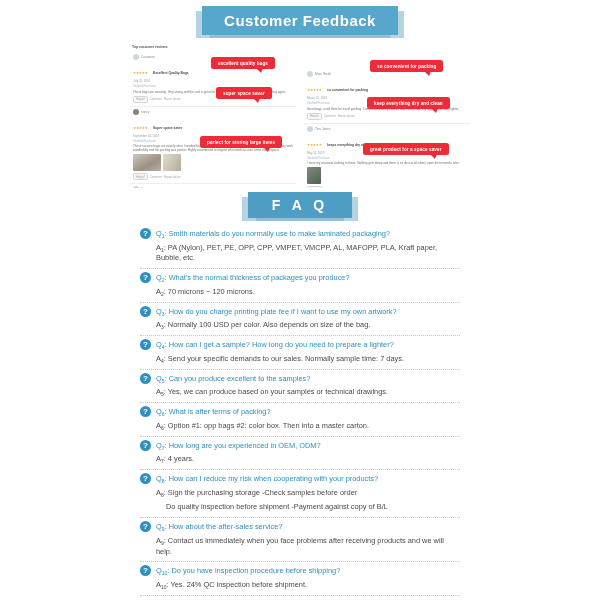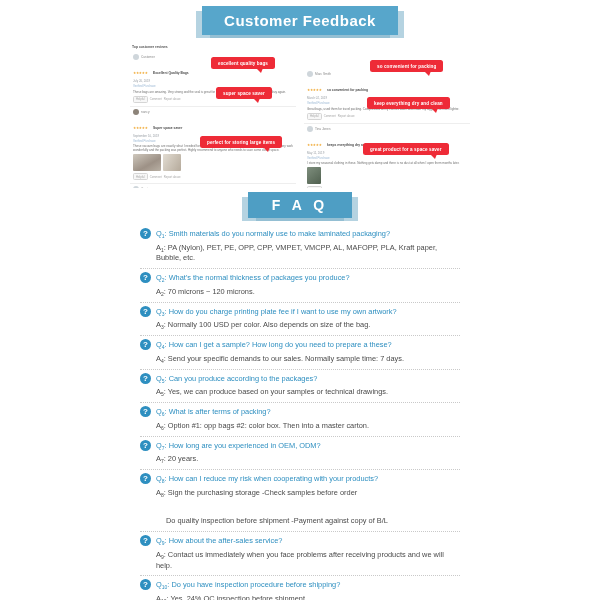--- a/index.html
+++ b/index.html
@@ -211,21 +211,21 @@
   }
   .a-text {
     font-size: 7.4px;
     color: #4a4a4a;
     line-height: 1.45;
     margin: 3px 0 4px 16px;
   }
   .a-text .a-line2 {
     display: block;
     margin-left: 10px;
-    margin-top: 18px;
+    margin-top: 4px;
   }
 </style>
 </head>
 <body>
 
 <div class="page">
 
   <div class="banner-wrap">
     <div class="banner" id="customer-feedback-banner">Customer Feedback</div>
   </div>
@@ -358,47 +358,47 @@
       <div class="faq-q-row">
         <div class="q-icon">?</div>
         <div class="q-text"><span>Q</span><sub>3</sub><span>: How do you charge printing plate fee if I want to use my own artwork?</span></div>
       </div>
       <div class="a-text"><span>A</span><sub>3</sub><span>: Normally 100 USD per color. Also depends on size of the bag.</span></div>
     </div>
 
     <div class="faq-item">
       <div class="faq-q-row">
         <div class="q-icon">?</div>
-        <div class="q-text"><span>Q</span><sub>4</sub><span>: How can I get a sample? How long do you need to prepare a these?</span></div>
+        <div class="q-text"><span>Q</span><sub>4</sub><span>: How can I get a sample? How long do you need to prepare a lighter?</span></div>
       </div>
       <div class="a-text"><span>A</span><sub>4</sub><span>: Send your specific demands to our sales. Normally sample time: 7 days.</span></div>
     </div>
 
     <div class="faq-item">
       <div class="faq-q-row">
         <div class="q-icon">?</div>
-        <div class="q-text"><span>Q</span><sub>5</sub><span>: Can you produce according to the packages?</span></div>
+        <div class="q-text"><span>Q</span><sub>5</sub><span>: Can you produce excellent to the samples?</span></div>
       </div>
       <div class="a-text"><span>A</span><sub>5</sub><span>: Yes, we can produce based on your samples or technical drawings.</span></div>
     </div>
 
     <div class="faq-item">
       <div class="faq-q-row">
         <div class="q-icon">?</div>
         <div class="q-text"><span>Q</span><sub>6</sub><span>: What is after terms of packing?</span></div>
       </div>
       <div class="a-text"><span>A</span><sub>6</sub><span>: Option #1: opp bags  #2: color box. Then into a master carton.</span></div>
     </div>
 
     <div class="faq-item">
       <div class="faq-q-row">
         <div class="q-icon">?</div>
         <div class="q-text"><span>Q</span><sub>7</sub><span>: How long are you experienced in OEM, ODM?</span></div>
       </div>
-      <div class="a-text"><span>A</span><sub>7</sub><span>: 20 years.</span></div>
+      <div class="a-text"><span>A</span><sub>7</sub><span>: 4 years.</span></div>
     </div>
 
     <div class="faq-item">
       <div class="faq-q-row">
         <div class="q-icon">?</div>
         <div class="q-text"><span>Q</span><sub>8</sub><span>: How can I reduce my risk when cooperating with your products?</span></div>
       </div>
       <div class="a-text"><span>A</span><sub>8</sub><span>: Sign the purchasing storage  -Check samples before order</span><span class="a-line2">Do quality inspection before shipment  -Payment against copy of B/L</span></div>
     </div>
 

